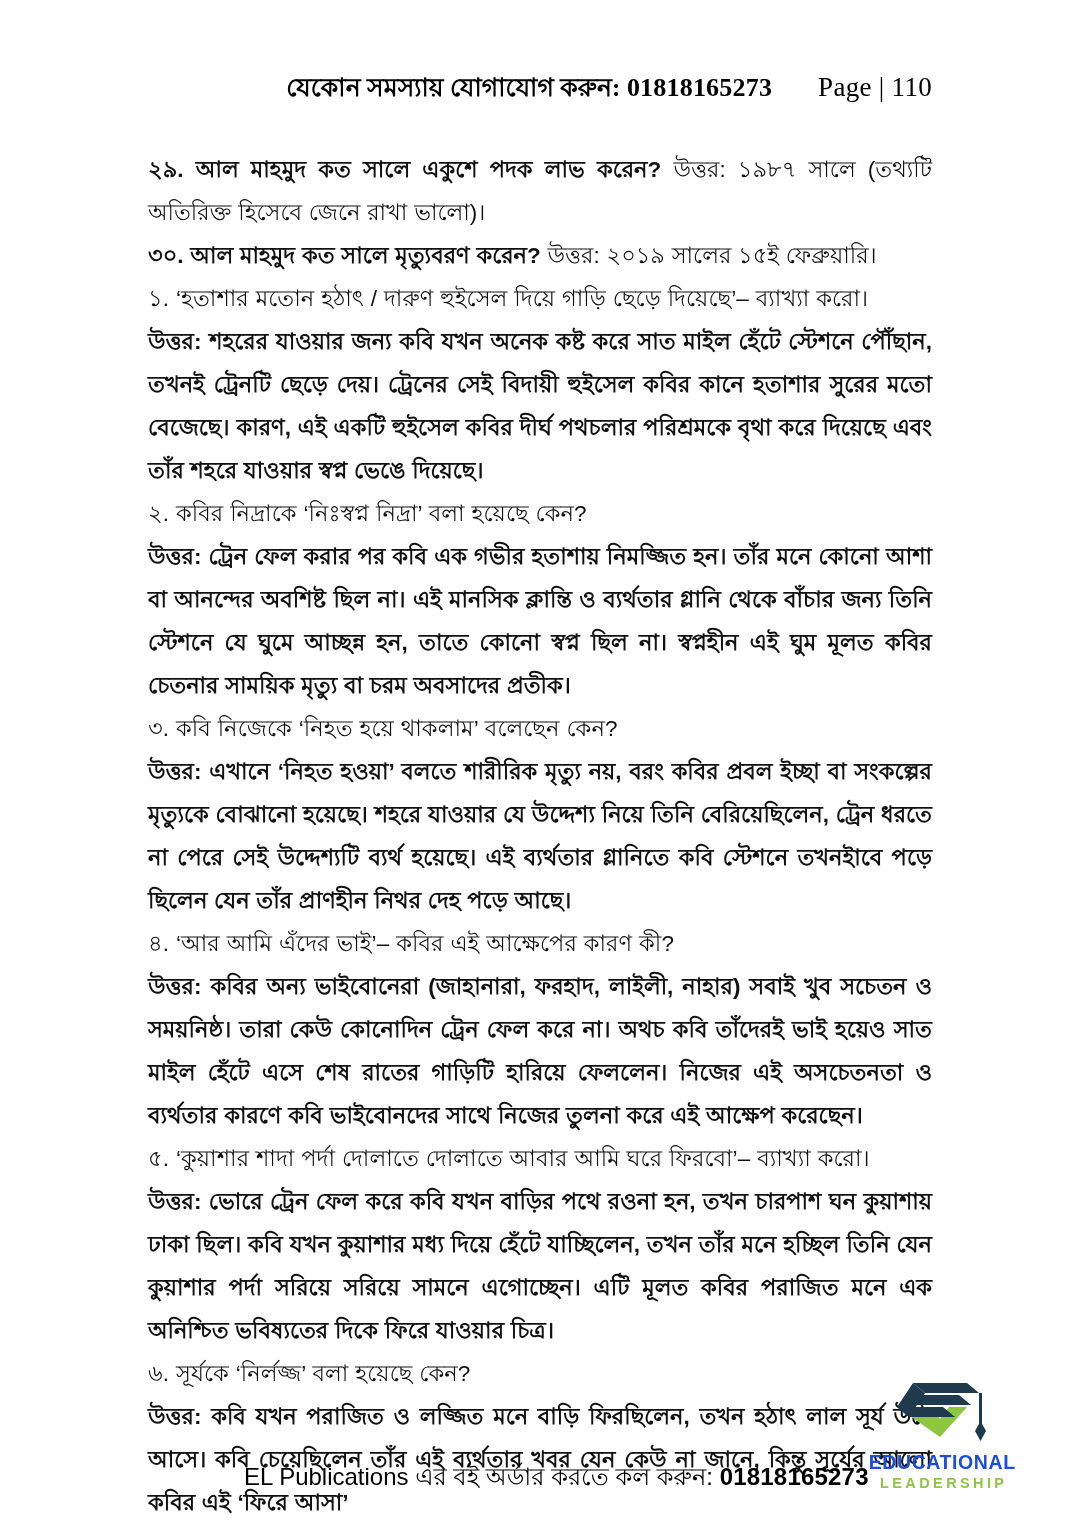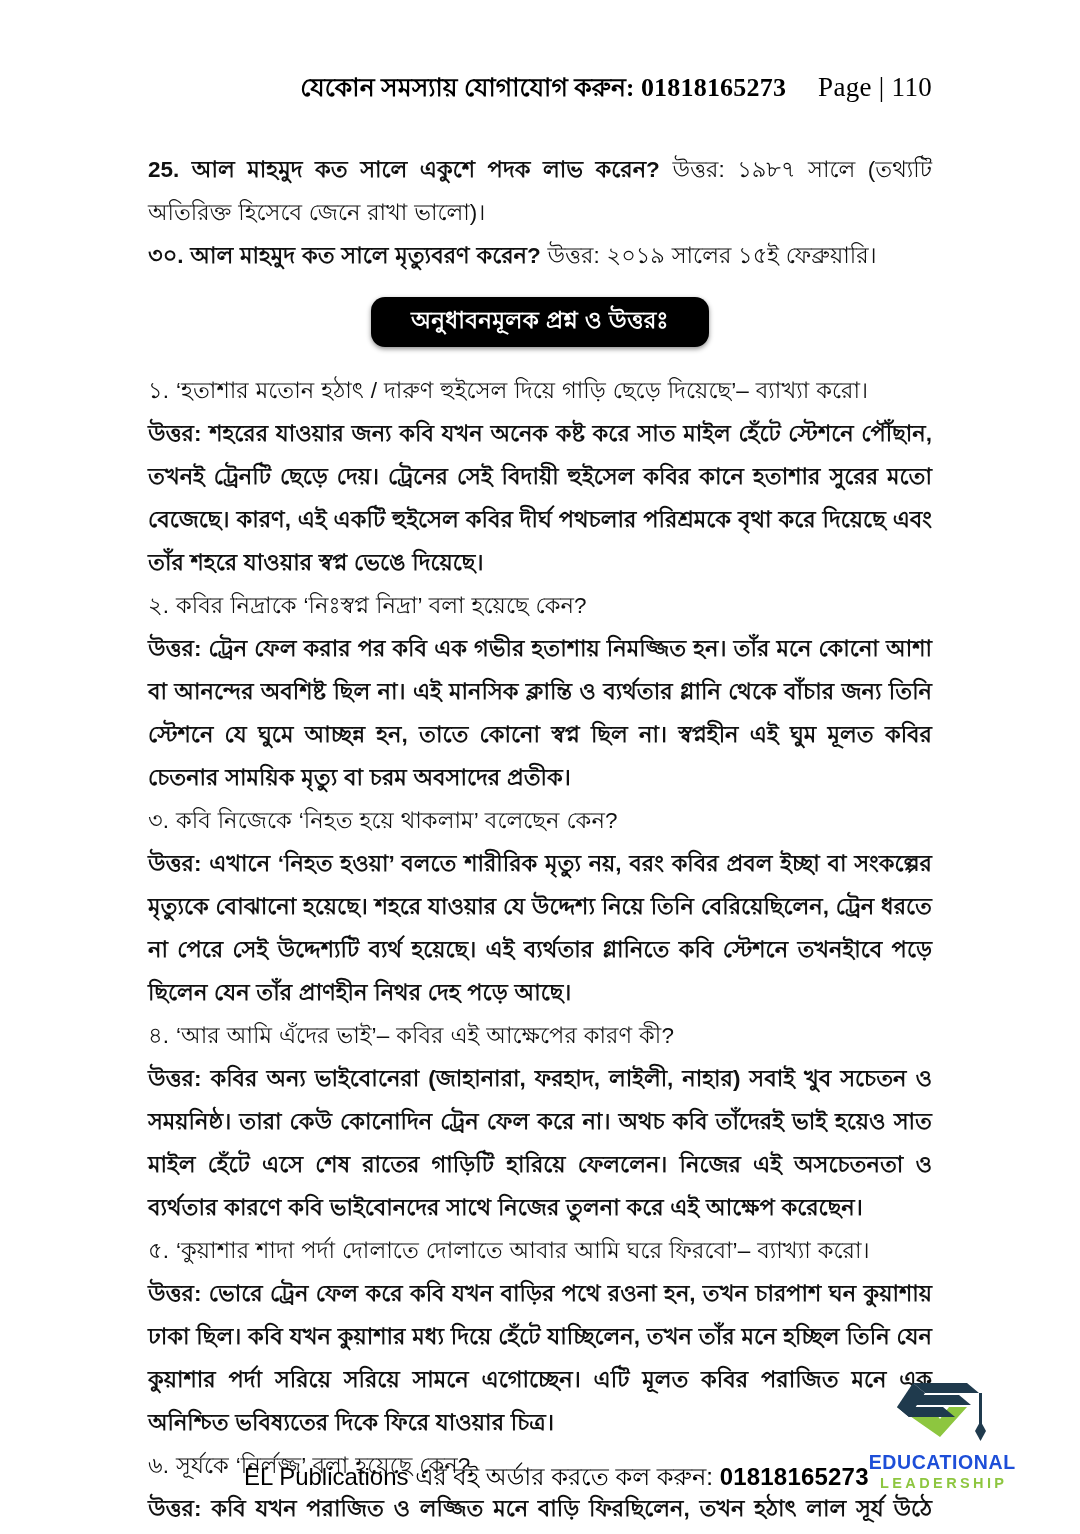--- a/index.html
+++ b/index.html
@@ -24,21 +24,21 @@
   
   .page-header {
     position: absolute;
     top: 68px;
     left: 148px;
     right: 148px;
     height: 42px;
     display: flex;
     align-items: baseline;
     justify-content: flex-end;
-    gap: 32px;
+    gap: 46px;
     white-space: nowrap;
   }
 
   .header-contact {
     font-family: "Liberation Serif", "DejaVu Serif", serif;
     font-size: 25px;
     font-weight: 700;
     letter-spacing: 0.1px;
   }
 
@@ -179,30 +179,27 @@
     <div class="header-contact">
       <span>যেকোন সমস্যায় যোগাযোগ করুন:</span>
       <span class="hdr-phone">01818165273</span>
     </div>
     <div class="header-page">Page | 110</div>
   </div>
 
   <div class="content">
 
     <p class="para numbered">
-      <span>25. আল মাহমুদ কত সালে একুশে পদক লাভ করেন?</span><span class="ans-run"> উত্তর: ১৯৮৭ সালে (তথ্যটি অতিরিক্ত হিসেবে জেনে রাখা ভালো)।</span>
+      <span>২৯. আল মাহমুদ কত সালে একুশে পদক লাভ করেন?</span><span class="ans-run"> উত্তর: ১৯৮৭ সালে (তথ্যটি অতিরিক্ত হিসেবে জেনে রাখা ভালো)।</span>
     </p>
 
     <p class="para numbered">
       <span>৩০. আল মাহমুদ কত সালে মৃত্যুবরণ করেন?</span><span class="ans-run"> উত্তর: ২০১৯ সালের ১৫ই ফেব্রুয়ারি।</span>
     </p>
 
-    <div class="banner-wrap">
-      <div class="banner">অনুধাবনমূলক প্রশ্ন ও উত্তরঃ</div>
-    </div>
 
     <p class="para qline">১. ‘হতাশার মতোন হঠাৎ / দারুণ হুইসেল দিয়ে গাড়ি ছেড়ে দিয়েছে’– ব্যাখ্যা করো।</p>
     <p class="para answer">উত্তর: শহরের যাওয়ার জন্য কবি যখন অনেক কষ্ট করে সাত মাইল হেঁটে স্টেশনে পৌঁছান, তখনই ট্রেনটি ছেড়ে দেয়। ট্রেনের সেই বিদায়ী হুইসেল কবির কানে হতাশার সুরের মতো বেজেছে। কারণ, এই একটি হুইসেল কবির দীর্ঘ পথচলার পরিশ্রমকে বৃথা করে দিয়েছে এবং তাঁর শহরে যাওয়ার স্বপ্ন ভেঙে দিয়েছে।</p>
 
     <p class="para qline">২. কবির নিদ্রাকে ‘নিঃস্বপ্ন নিদ্রা’ বলা হয়েছে কেন?</p>
     <p class="para answer">উত্তর: ট্রেন ফেল করার পর কবি এক গভীর হতাশায় নিমজ্জিত হন। তাঁর মনে কোনো আশা বা আনন্দের অবশিষ্ট ছিল না। এই মানসিক ক্লান্তি ও ব্যর্থতার গ্লানি থেকে বাঁচার জন্য তিনি স্টেশনে যে ঘুমে আচ্ছন্ন হন, তাতে কোনো স্বপ্ন ছিল না। স্বপ্নহীন এই ঘুম মূলত কবির চেতনার সাময়িক মৃত্যু বা চরম অবসাদের প্রতীক।</p>
 
     <p class="para qline">৩. কবি নিজেকে ‘নিহত হয়ে থাকলাম’ বলেছেন কেন?</p>
     <p class="para answer">উত্তর: এখানে ‘নিহত হওয়া’ বলতে শারীরিক মৃত্যু নয়, বরং কবির প্রবল ইচ্ছা বা সংকল্পের মৃত্যুকে বোঝানো হয়েছে। শহরে যাওয়ার যে উদ্দেশ্য নিয়ে তিনি বেরিয়েছিলেন, ট্রেন ধরতে না পেরে সেই উদ্দেশ্যটি ব্যর্থ হয়েছে। এই ব্যর্থতার গ্লানিতে কবি স্টেশনে তখনইাবে পড়ে ছিলেন যেন তাঁর প্রাণহীন নিথর দেহ পড়ে আছে।</p>
 

